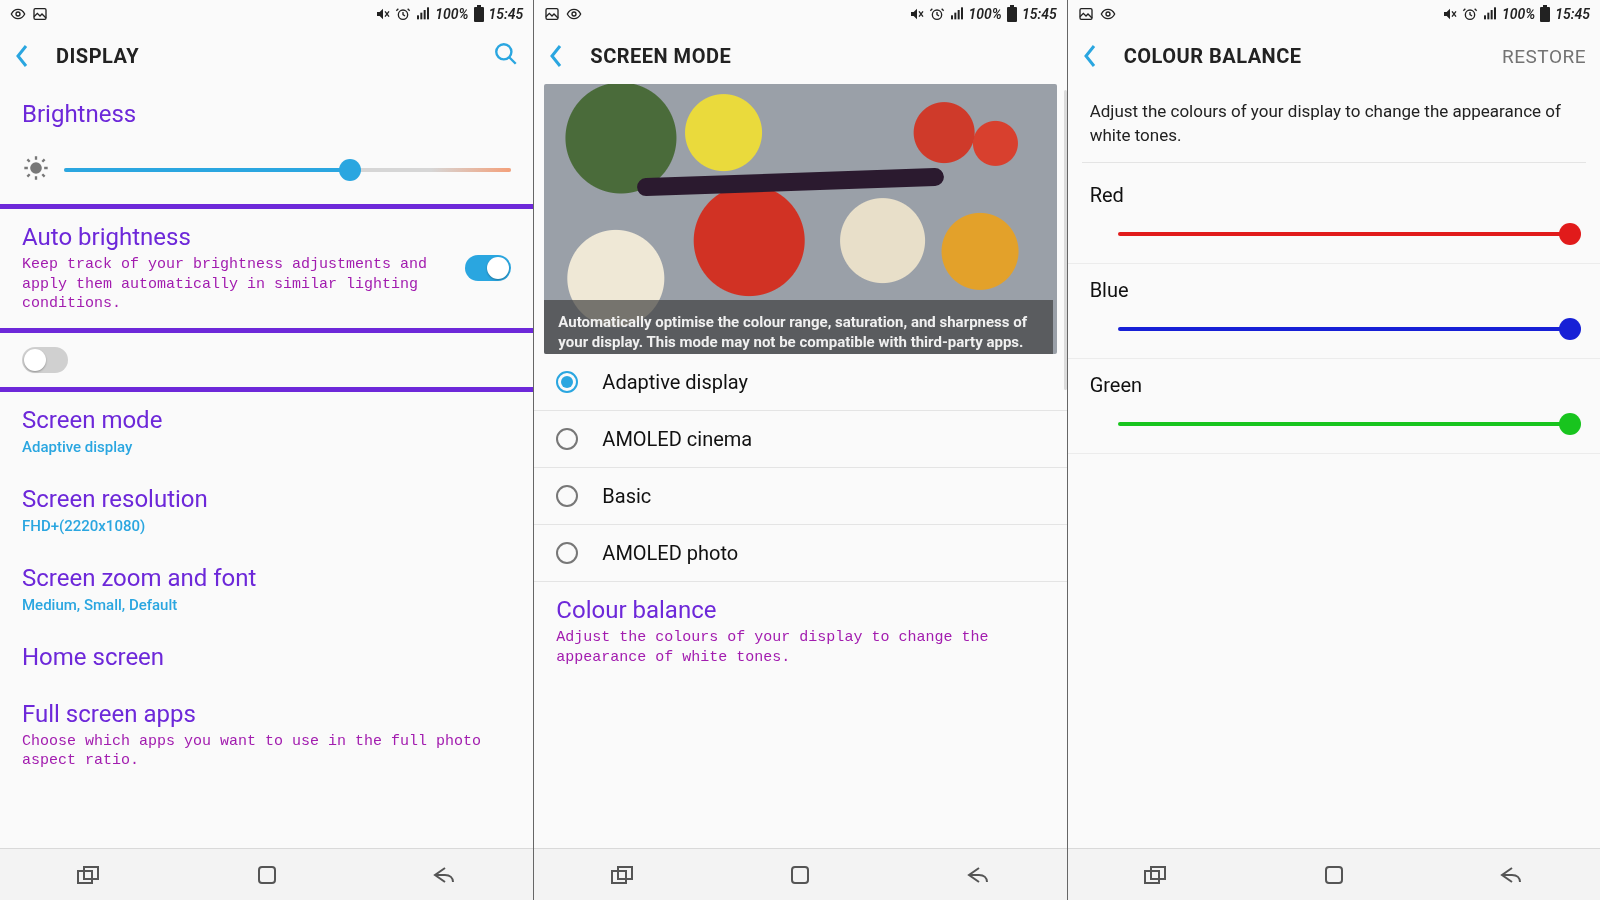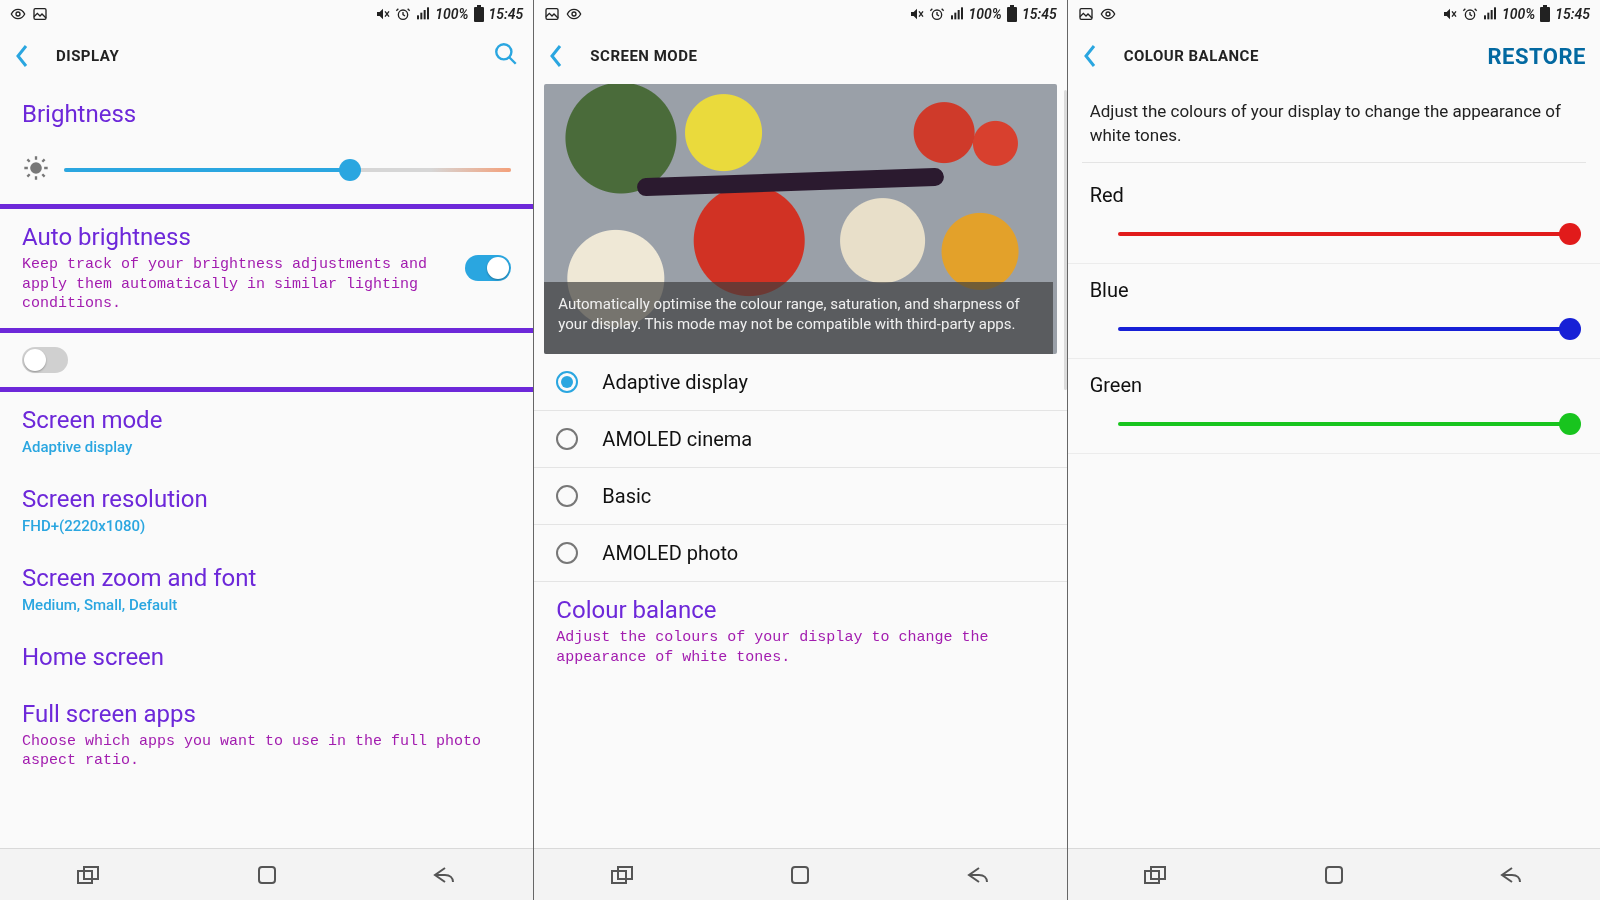--- a/index.html
+++ b/index.html
@@ -11,22 +11,22 @@
   
   .statusbar { height: 28px; display: flex; align-items: center; justify-content: space-between; padding: 0 10px; font-size: 14px; font-weight: 600; color: #222; background: #fafafa; }
   .sb-left, .sb-right { display: flex; align-items: center; gap: 6px; font-style: italic; }
   .sb-right { gap: 4px; }
   .ic { display: inline-flex; align-items: center; justify-content: center; }
   .ic svg { display: block; }
 
   
   .header { height: 56px; display: flex; align-items: center; padding: 0 14px; background: #fafafa; }
   .back { color: #2aa6e0; width: 30px; display:flex; align-items:center; cursor:pointer; }
-  .header-title { font-size: 15px; font-weight: 700; letter-spacing: 0.5px; color: #222; margin-left: 12px; flex: 1; }
-  .header-action { color: #0369a1; font-size: 22px; font-weight: 700; letter-spacing: 0.5px; cursor:pointer; }
+  .header-title { font-size: 20px; font-weight: 700; letter-spacing: 0.5px; color: #222; margin-left: 12px; flex: 1; }
+  .header-action { color: #737373; font-size: 19px; font-weight: 400; letter-spacing: 0.5px; cursor:pointer; }
   .search-ic { color: #2aa6e0; cursor:pointer; }
 
   .content { flex: 1; overflow: hidden; padding: 0 0px; }
 
   
   .section { padding: 16px 22px 10px 22px; }
   .entry { padding: 14px 22px; border-top: 1px solid #eceaea00; }
   .entry.divided { border-top: 5px solid #6d28d9; }
   .entry-title { font-size: 24px; font-weight: 400; color: #6d28d9; }
   .entry-sub  { font-size: 15px; color: #a21caf; margin-top: 4px; line-height: 1.3; font-family: Liberation Mono, monospace; }
@@ -64,21 +64,21 @@
                radial-gradient(circle at 35% 18%, #eada3c 0 38px, transparent 39px),
                radial-gradient(circle at 78% 18%, #cf3a2a 0 30px, transparent 31px),
                radial-gradient(circle at 88% 22%, #d8402e 0 22px, transparent 23px),
                radial-gradient(circle at 40% 58%, #d13224 0 55px, transparent 56px),
                radial-gradient(circle at 14% 72%, #efe8d6 0 48px, transparent 49px),
                radial-gradient(circle at 66% 58%, #e8dfc9 0 42px, transparent 43px),
                radial-gradient(circle at 85% 62%, #e3a12a 0 38px, transparent 39px),
                linear-gradient(#9aa0a8,#9aa0a8);
   }
   .preview::before{ content:""; position:absolute; left:18%; top:33%; width:60%; height:18px; background:#2b1a2f; border-radius:10px; transform:rotate(-2deg);}
-  .preview-caption { position: absolute; left: 0; right: 4px; bottom: 0; padding: 12px 14px 20px 14px; background: rgba(60,60,60,.68); color: #f0f0f0; font-size: 15px; line-height: 1.35; }
+  .preview-caption { position: absolute; left: 0; right: 4px; bottom: 0; padding: 12px 14px 2px 14px; background: rgba(60,60,60,.68); color: #f0f0f0; font-size: 15px; line-height: 1.35; font-weight: bold; }
 
   
   .cb-block { padding: 14px 22px 10px 22px; border-bottom: 1px solid #ececec; }
   .cb-label { font-size: 20px; color: #111; margin-bottom: 14px; }
   .cb-slider { position: relative; height: 26px; margin: 0 8px 6px 28px; }
   .cb-track { position:absolute; left:0; right:0; top:50%; height:4px; margin-top:-2px; border-radius:3px; }
   .cb-thumb { position:absolute; top:50%; width:22px; height:22px; margin-top:-11px; margin-left:-11px; border-radius:50%; }
   .desc { padding: 16px 22px 8px 22px; font-size: 17px; color: #222; line-height: 1.4; }
   .sep { height:1px; background:#e4e4e4; margin: 6px 14px; }
 

